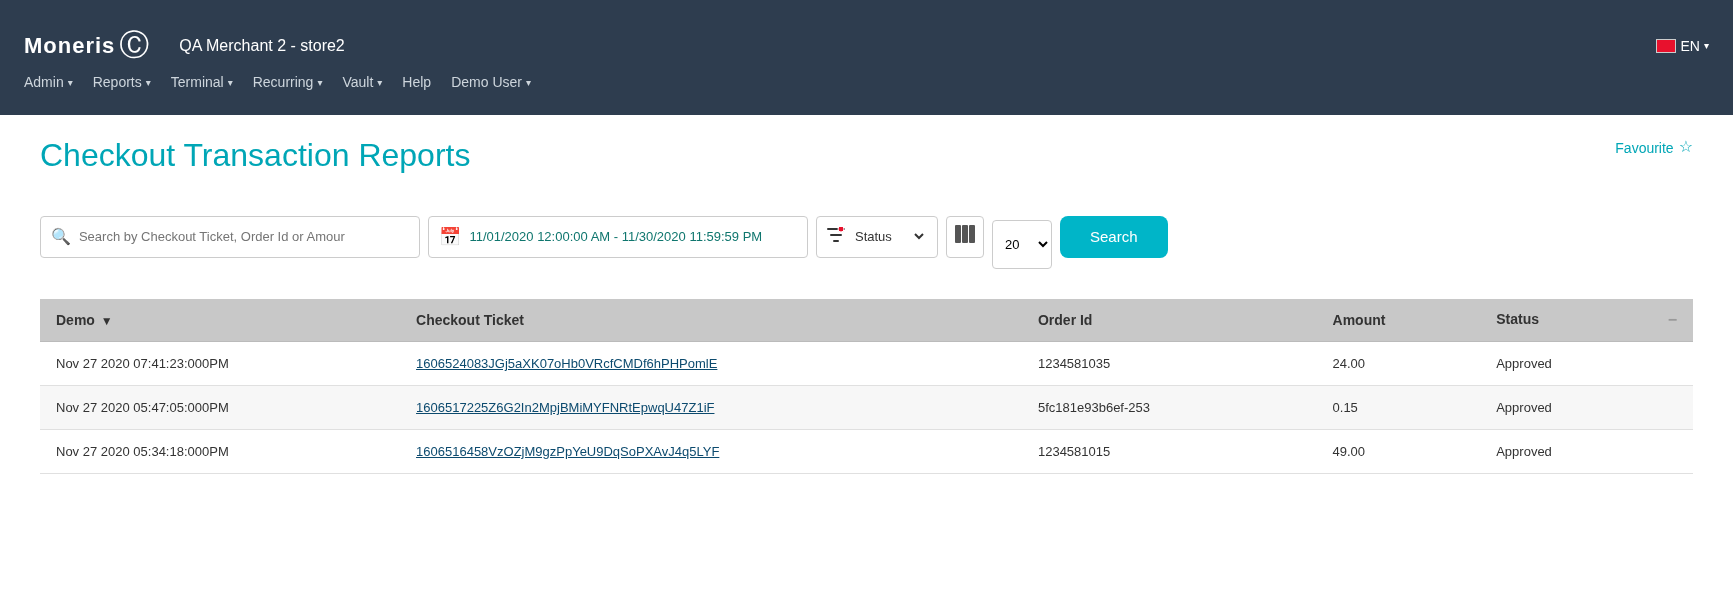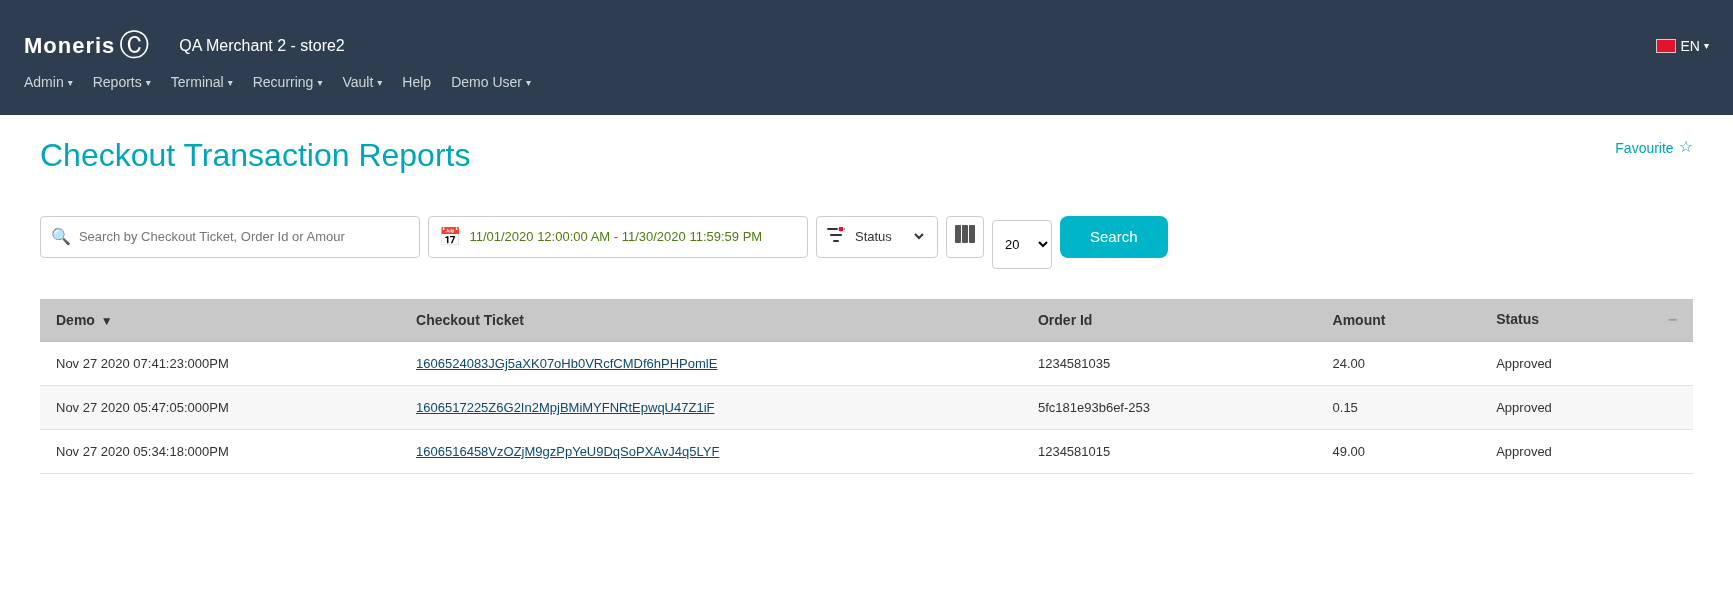--- a/index.html
+++ b/index.html
@@ -145,21 +145,21 @@
       background: #fff;
       gap: 8px;
       flex: 0 0 380px;
     }
     .calendar-icon {
       color: #555;
       font-size: 18px;
     }
     .date-range-text {
       font-size: 13px;
-      color: #4d7c0f;
+      color: #0f766e;
     }
     .filter-wrapper {
       display: flex;
       align-items: center;
       border: 1px solid #ccc;
       border-radius: 4px;
       padding: 0 10px;
       height: 42px;
       background: #fff;
       gap: 6px;

